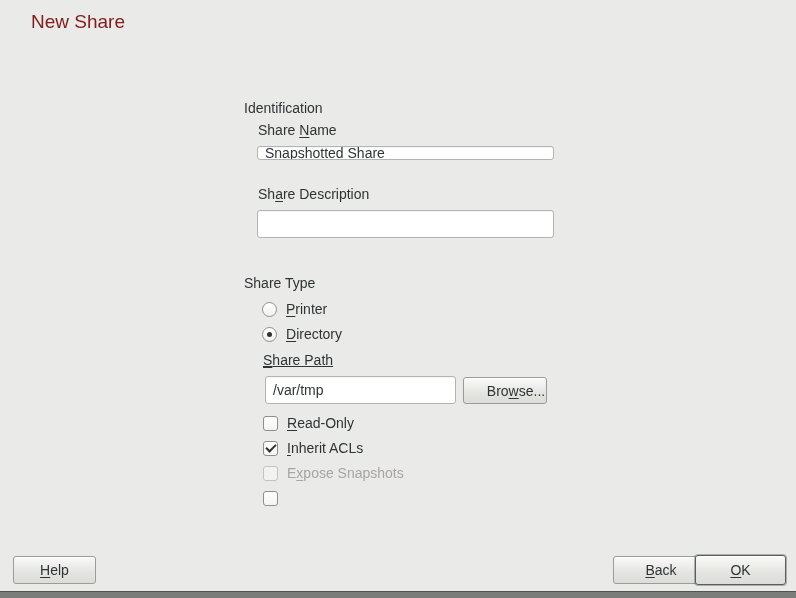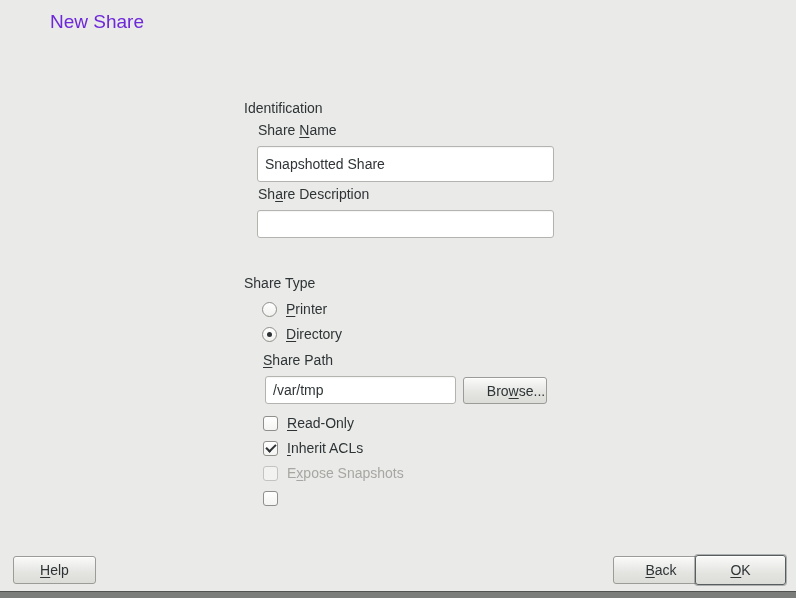--- a/index.html
+++ b/index.html
@@ -5,21 +5,21 @@
   html,body{margin:0;padding:0;}
   body{
     width:796px;height:598px;position:relative;overflow:hidden;
     background:#eaeae8;
     font-family:"Liberation Sans","DejaVu Sans",sans-serif;
     color:#2e3436;
     -webkit-font-smoothing:antialiased;
   }
   .abs{position:absolute;}
   .dialog-title{
-    left:31px;top:11px;font-size:19px;font-weight:400;color:#6d28d9;margin-left:19px;
+    left:31px;top:11px;font-size:19px;font-weight:400;color:#7f1d1d;
   }
   .section-header{font-size:14px;color:#2e3436;}
   .field-label{font-size:14px;color:#2e3436;}
   .key{text-decoration:underline;text-underline-offset:2px;text-decoration-thickness:1px;}
   .text-input{
     box-sizing:border-box;
     border:1px solid #b3b3af;border-radius:3px;background:#ffffff;
     font-family:"Liberation Sans","DejaVu Sans",sans-serif;
     font-size:14px;color:#2e3436;padding:3px 7px;outline:none;
     box-shadow:inset 0 1px 1px rgba(0,0,0,0.04);
@@ -66,40 +66,40 @@
   }
 </style>
 </head>
 <body>
 
 <div class="abs dialog-title">New Share</div>
 
 <div class="abs section-header" style="left:244px;top:100px;">Identification</div>
 
 <div class="abs field-label" style="left:258px;top:122px;"><span>Share </span><span class="key">N</span><span>ame</span></div>
-<input class="abs text-input" style="left: 257px; top: 146px; width: 297px; height: 36px;" type="text" value="Snapshotted Share">
+<input class="abs text-input" style="left: 257px; top: 146px; width: 297px; height: 14px;" type="text" value="Snapshotted Share">
 
 <div class="abs field-label" style="left:258px;top:186px;"><span>Sh</span><span class="key">a</span><span>re Description</span></div>
 <input class="abs text-input" style="left: 257px; top: 210px; width: 297px; height: 28px;" type="text" value="">
 
 <div class="abs section-header" style="left:244px;top:275px;">Share Type</div>
 
 <div class="abs choice-row" style="left:262px;top:301px;">
   <span class="radio"></span>
   <span class="field-label"><span></span><span class="key">P</span><span>rinter</span></span>
 </div>
 
 <div class="abs choice-row" style="left:262px;top:326px;">
   <span class="radio selected">
       <span class="dot"></span>
     </span>
   <span class="field-label"><span></span><span class="key">D</span><span>irectory</span></span>
 </div>
 
-<div class="abs field-label" style="left:263px;top:352px;"><span></span><span class="key">S</span><span>hare Path</span></div>
+<div class="abs field-label" style="left:263px;top:352px;text-decoration:underline;"><span></span><span class="key">S</span><span>hare Path</span></div>
 <input class="abs text-input" style="left: 265px; top: 376px; width: 191px; height: 28px;" type="text" value="/var/tmp">
 <div class="abs btn" style="left:463px;top:377px;width:84px;height:27px;padding-left:22px;">
     <span><span>Bro</span><span class="key">w</span><span>se...</span></span>
   </div>
 
 <div class="abs choice-row" style="left:263px;top:415px;">
   <span class="checkbox"></span>
   <span class="field-label"><span></span><span class="key">R</span><span>ead-Only</span></span>
 </div>
 

